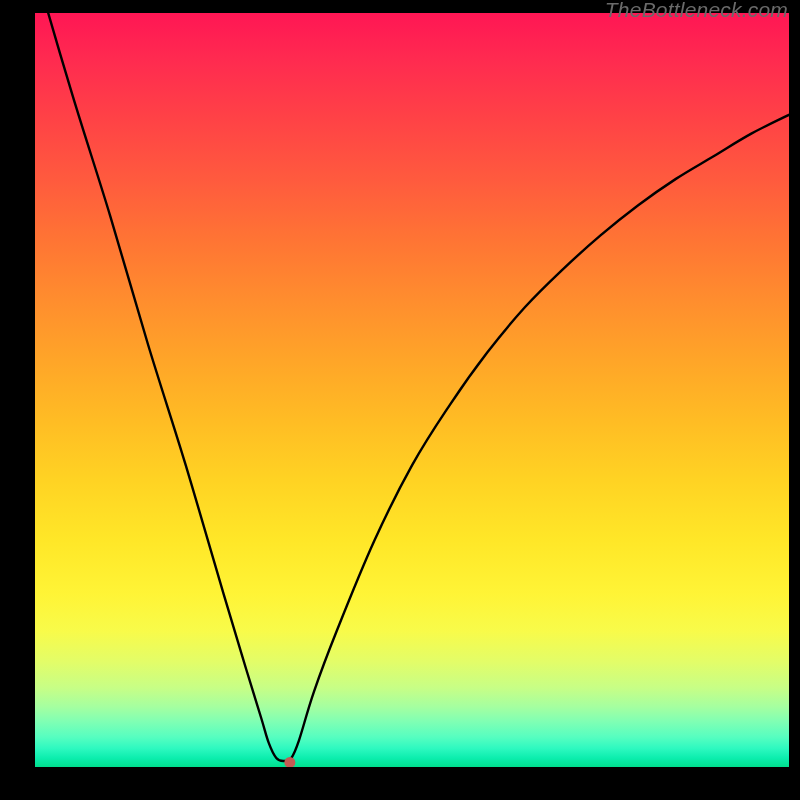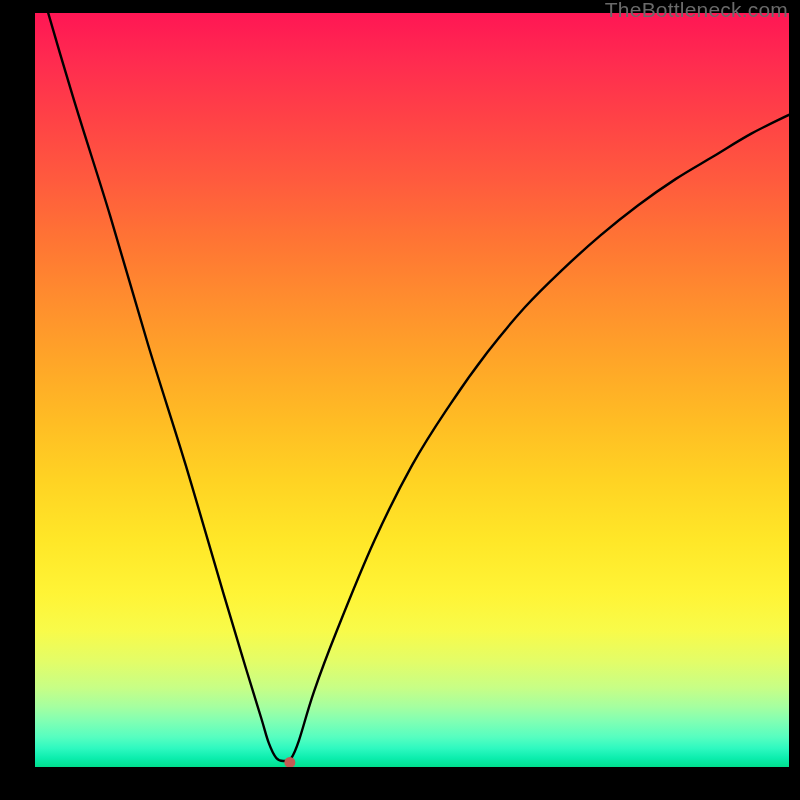--- a/index.html
+++ b/index.html
@@ -9,20 +9,21 @@
     height: 800px;
     overflow: hidden;
     background: #000;
     font-family: Arial, Helvetica, sans-serif;
   }
   .stage {
     position: relative;
     width: 800px;
     height: 800px;
     background: #000;
+    font-style: italic;
   }
   .plot {
     position: absolute;
     left: 35px;
     top: 13px;
     width: 754px;
     height: 754px;
     overflow: hidden;
   }
   .gradient {

